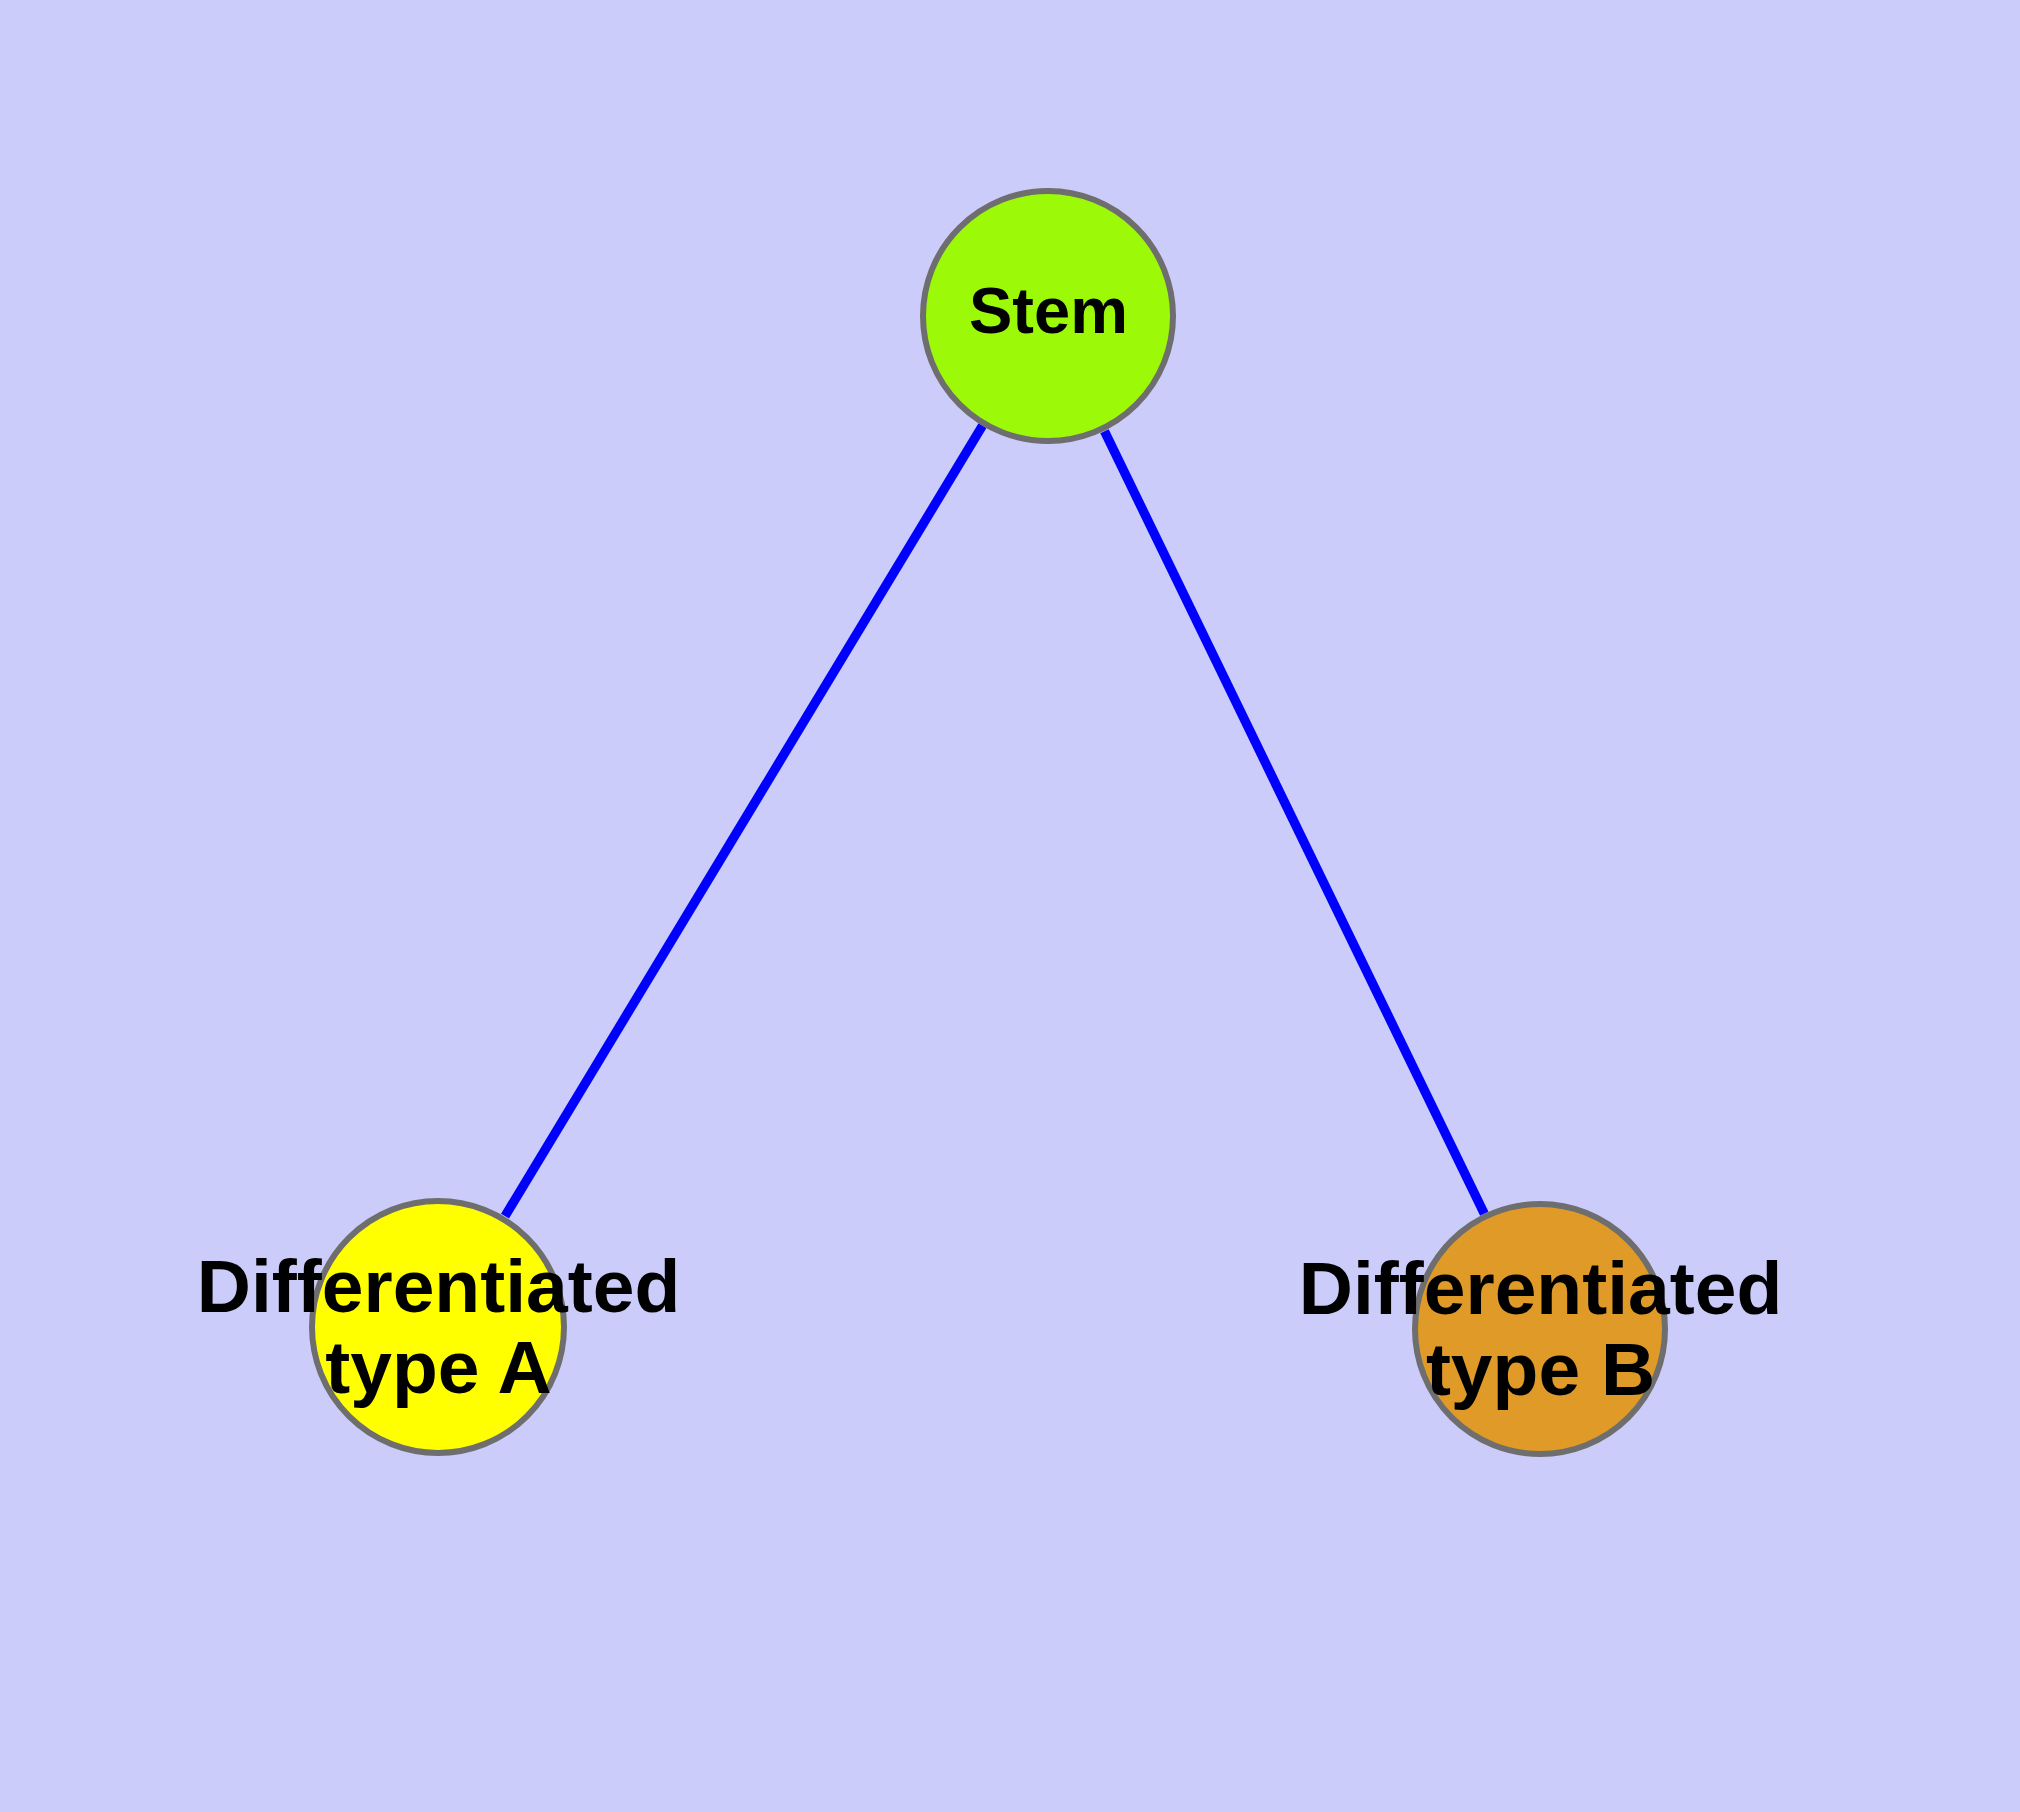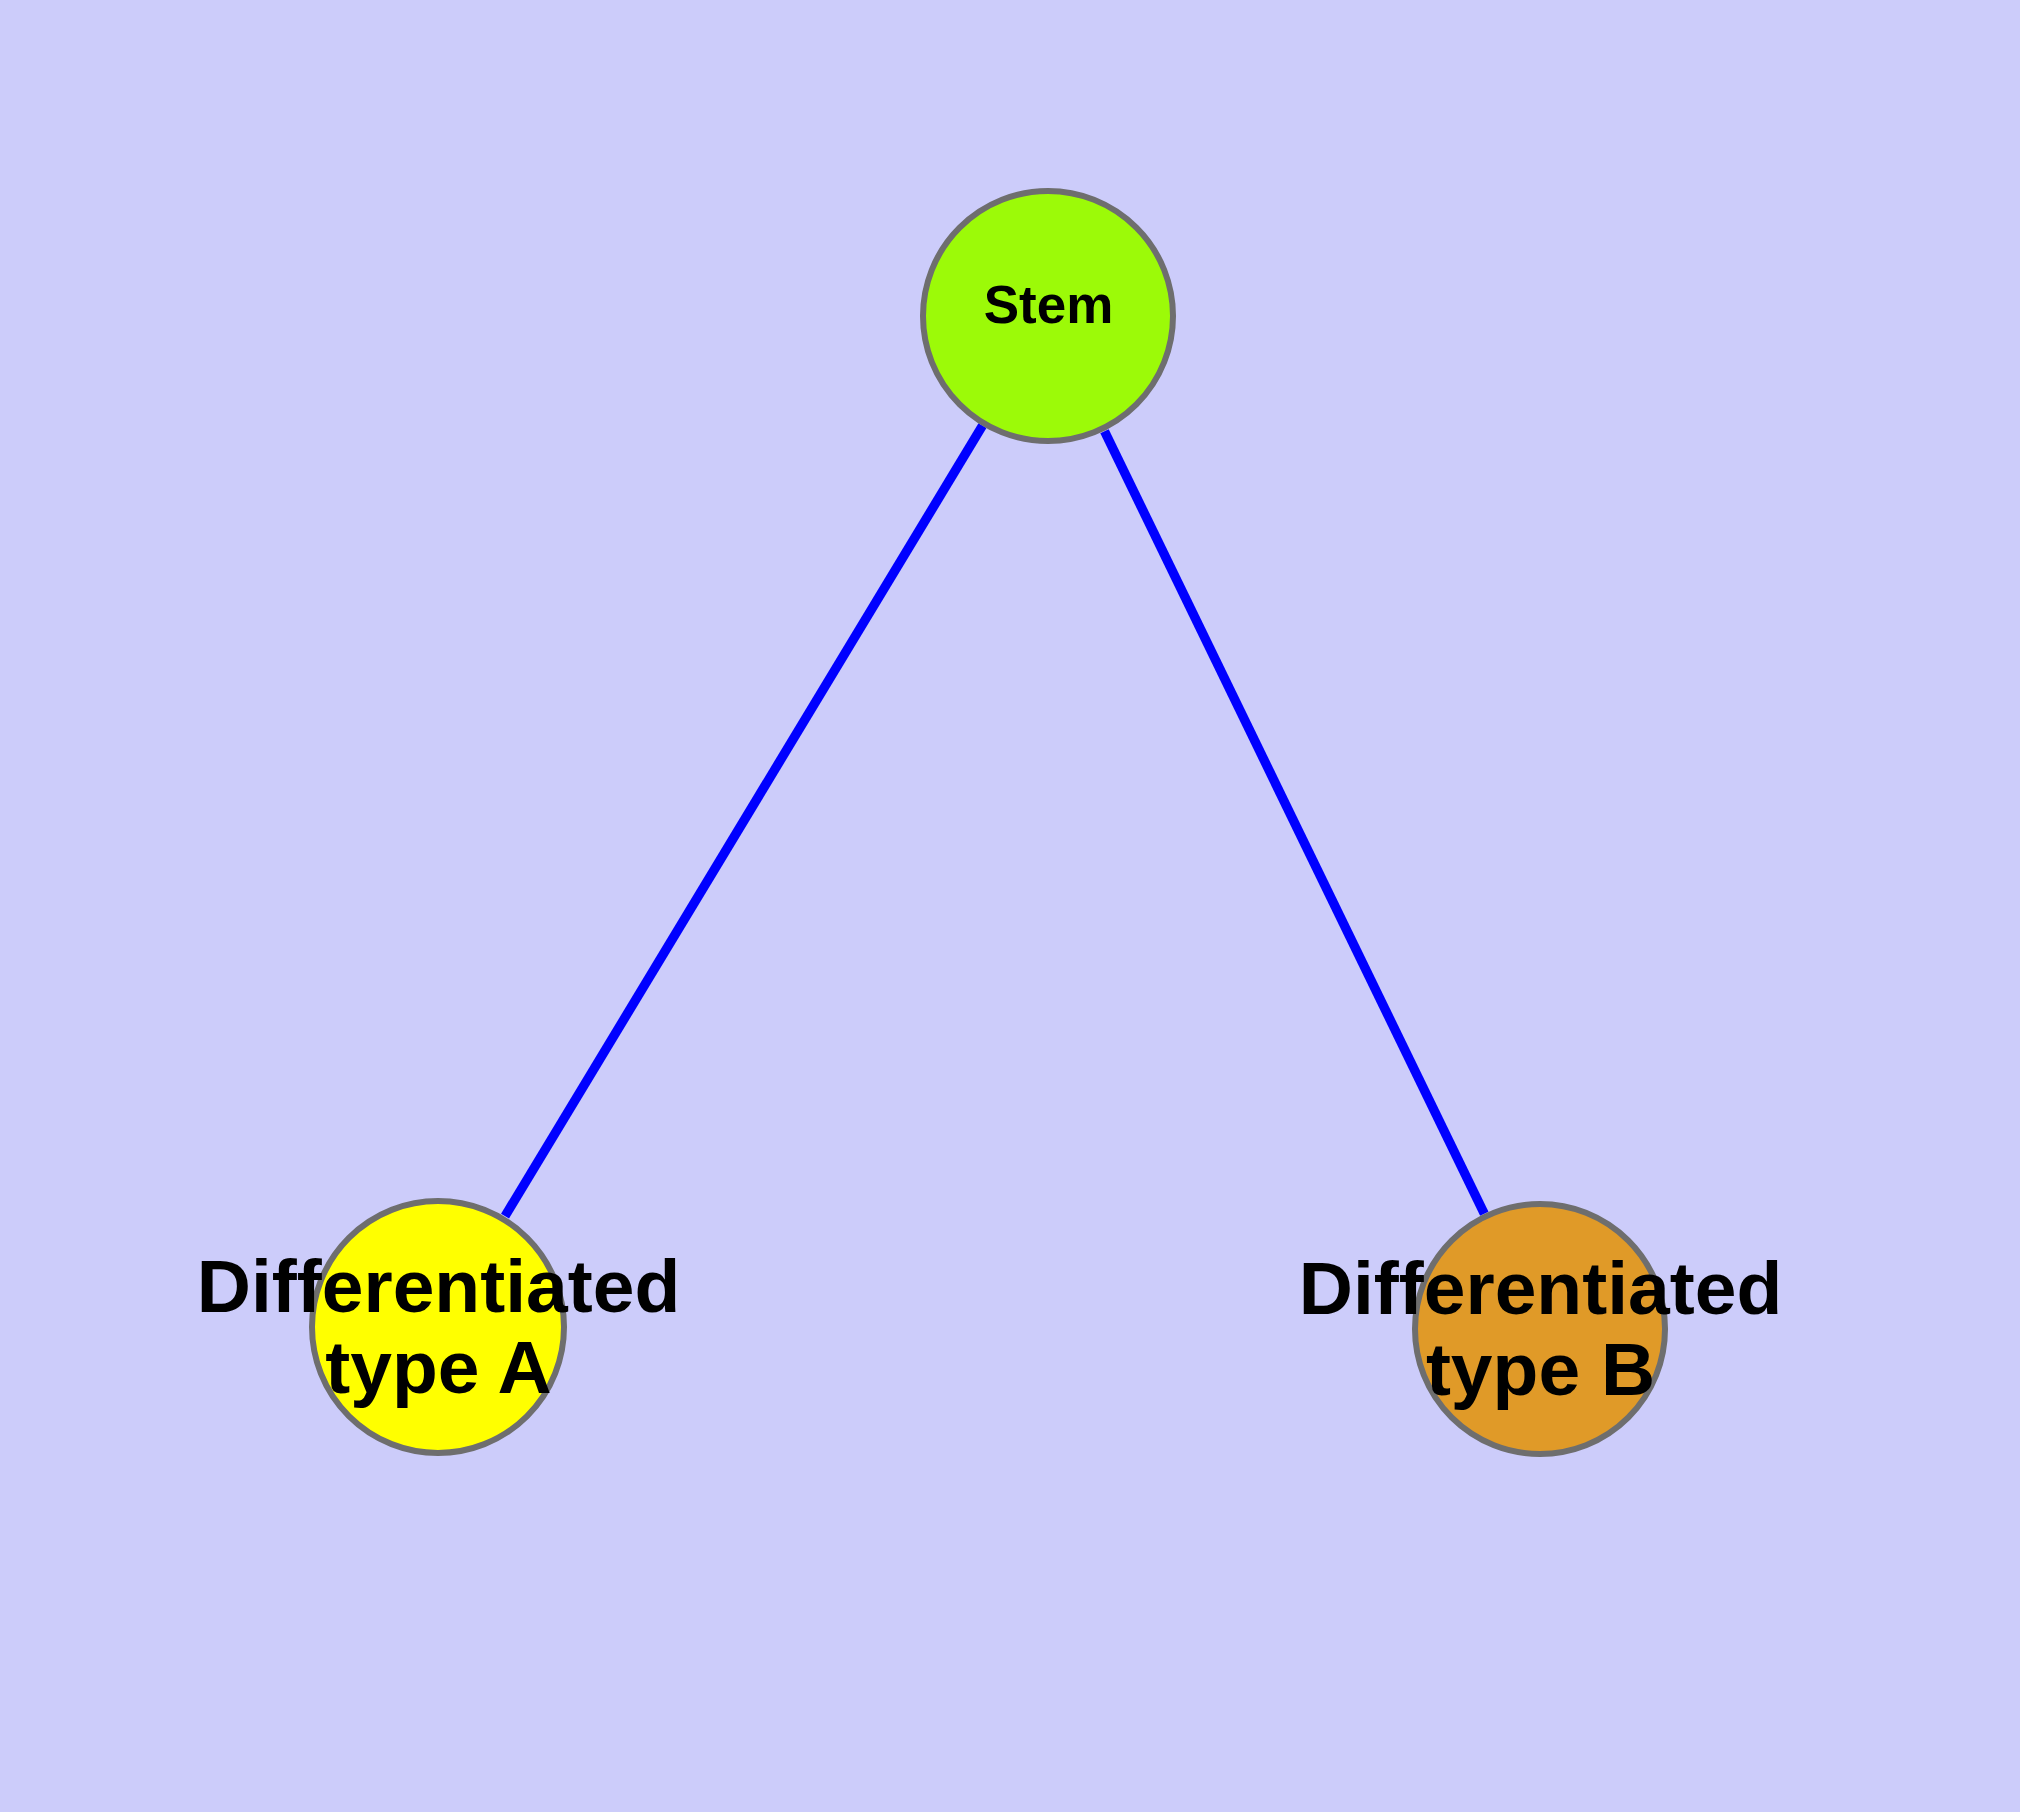--- a/index.html
+++ b/index.html
@@ -45,20 +45,20 @@
 
   <svg id="edge-layer" viewBox="0 0 2384 2138" xmlns="http://www.w3.org/2000/svg">
     <line x1="1158.9287782038089" y1="502.25124497369427" x2="595.5882497551063" y2="1434.8927865165463" stroke="#0000ff" stroke-width="11"></line>
     <line x1="1302.9330763070611" y1="508.8448727361001" x2="1751.0669236929389" y2="1432.1551272638999" stroke="#0000ff" stroke-width="11"></line>
   </svg>
 
   <div class="node" style="left: 920px; top: 188px; width: 256px; height: 256px; background: rgb(156, 250, 8); border-color: rgb(110, 110, 110);"></div>
   <div class="node" style="left: 309px; top: 1198px; width: 258px; height: 258px; background: rgb(255, 255, 0); border-color: rgb(110, 110, 110);"></div>
   <div class="node" style="left: 1412px; top: 1201px; width: 256px; height: 256px; background: rgb(224, 154, 40); border-color: rgb(110, 110, 110);"></div>
 
-  <div class="node-label" style="font-size: 53px; color: rgb(0, 0, 0); width: 1187px; left: 455px; top: 276px;">Stem</div>
+  <div class="node-label" style="font-size: 65px; color: rgb(0, 0, 0); width: 1187px; left: 455px; top: 276px;">Stem</div>
   <div class="node-label" style="font-size: 75px; color: rgb(0, 0, 0); width: 1187px; left: -155px; top: 1246px;">Differentiated
 type A</div>
   <div class="node-label" style="font-size: 75px; color: rgb(0, 0, 0); width: 1187px; left: 947px; top: 1248px;">Differentiated
 type B</div>
 
 </div>
 
 
 </body></html>

